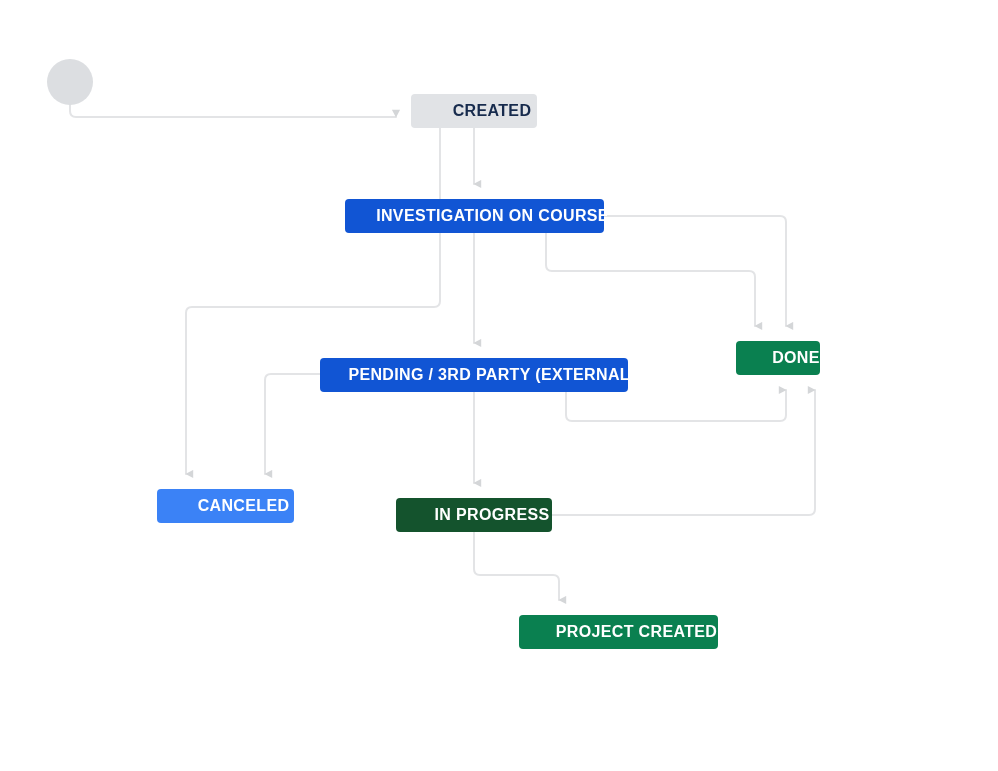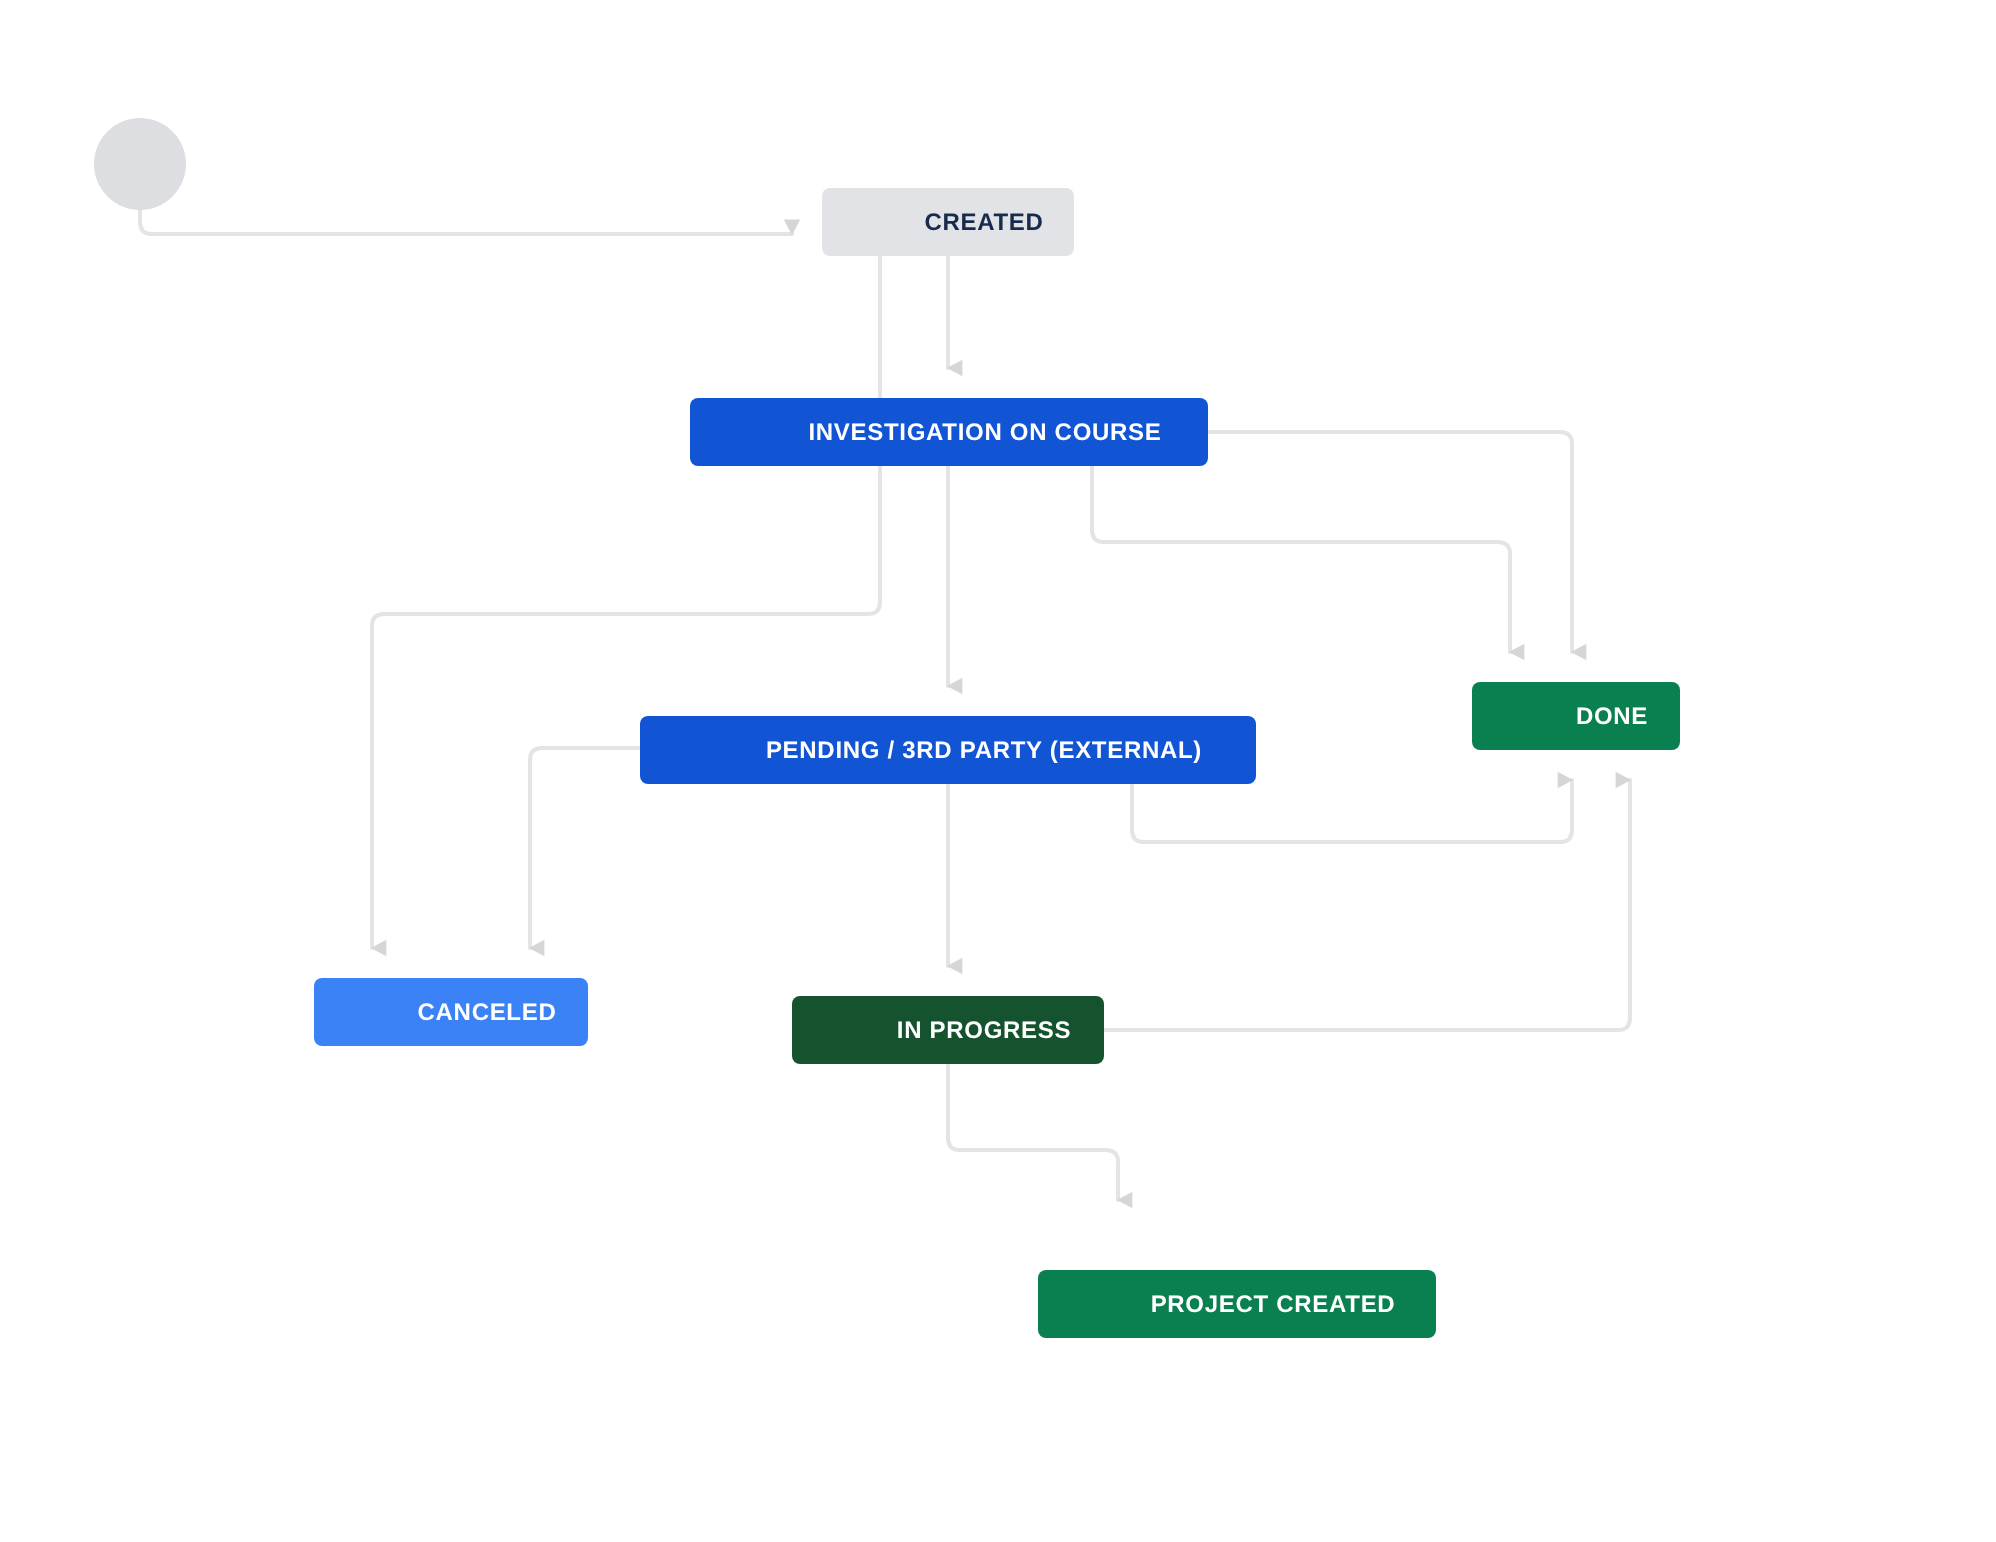--- a/index.html
+++ b/index.html
@@ -25,21 +25,21 @@
     width: 998px;
     height: 771px;
   }
   .node {
     position: absolute;
     box-sizing: border-box;
     display: flex;
     align-items: center;
     justify-content: center;
     border-radius: 4px;
-    font-size: 12px;
+    font-size: 16px;
     font-weight: bold;
     letter-spacing: 0.35px;
     white-space: nowrap;
     user-select: none;
     z-index: 5;
     padding-left: 36px;
   }
   .node-label {
     pointer-events: none;
   }
@@ -79,27 +79,27 @@
       <div class="start-node" style="left: 47px; top: 59px; width: 46px; height: 46px; background: rgb(220, 222, 225);"></div>
       <div class="node" style="left: 411px; top: 94px; width: 126px; height: 34px; background: rgb(225, 227, 230); color: rgb(23, 43, 77);">
         <span class="node-label">CREATED</span>
       </div>
       <div class="node" style="left: 345px; top: 199px; width: 259px; height: 34px; background: rgb(17, 85, 212); color: rgb(255, 255, 255);">
         <span class="node-label">INVESTIGATION ON COURSE</span>
       </div>
       <div class="node" style="left: 320px; top: 358px; width: 308px; height: 34px; background: rgb(17, 85, 212); color: rgb(255, 255, 255); justify-content: center;">
         <span class="node-label">PENDING / 3RD PARTY (EXTERNAL)</span>
       </div>
-      <div class="node" style="left: 736px; top: 341px; width: 104px; height: 34px; background: rgb(10, 128, 80); color: rgb(255, 255, 255);">
+      <div class="node" style="left: 736px; top: 341px; width: 84px; height: 34px; background: rgb(10, 128, 80); color: rgb(255, 255, 255);">
         <span class="node-label">DONE</span>
       </div>
       <div class="node" style="left: 157px; top: 489px; width: 137px; height: 34px; background: #3b82f6; color: rgb(255, 255, 255);">
         <span class="node-label">CANCELED</span>
       </div>
       <div class="node" style="left: 396px; top: 498px; width: 156px; height: 34px; background: #14532d; color: rgb(255, 255, 255);">
         <span class="node-label">IN PROGRESS</span>
       </div>
-      <div class="node" style="left: 519px; top: 615px; width: 199px; height: 34px; background: rgb(10, 128, 80); color: rgb(255, 255, 255); margin-top: 20px;">
+      <div class="node" style="left: 519px; top: 615px; width: 199px; height: 34px; background: rgb(10, 128, 80); color: rgb(255, 255, 255);">
         <span class="node-label">PROJECT CREATED</span>
       </div>
     </div>
 
 </div>
 
 </body></html>

